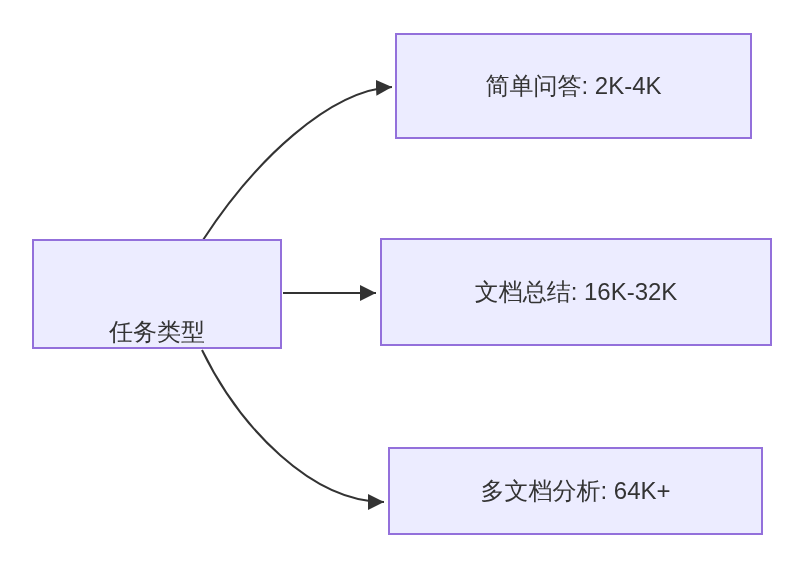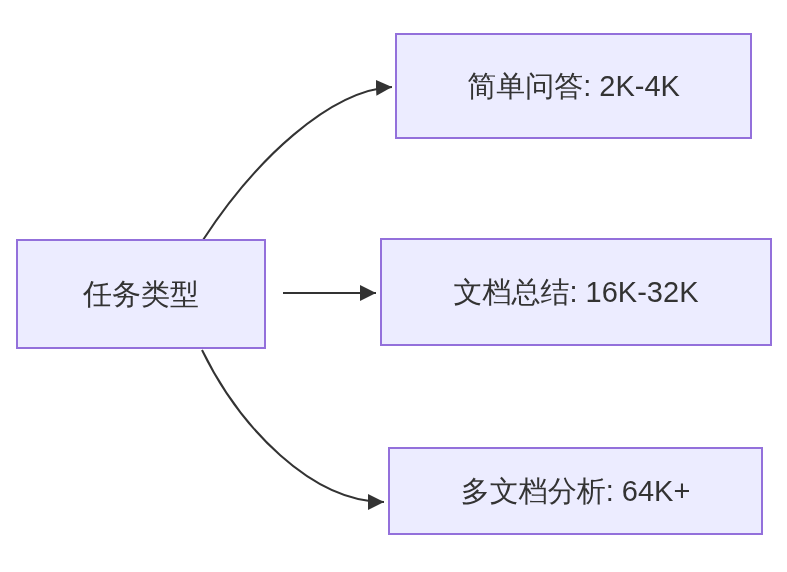--- a/index.html
+++ b/index.html
@@ -31,26 +31,26 @@
     position: absolute;
     box-sizing: border-box;
     background: #ECECFF;
     border: 2px solid #9370DB;
     display: flex;
     align-items: center;
     justify-content: center;
   }
   .node-label {
     color: #333333;
-    font-size: 29px;
+    font-size: 24px;
     line-height: 1.2;
     white-space: nowrap;
     text-align: center;
   }
-  .node-root   { left: 16px;  top: 239px; width: 250px; height: 110px; }
+  .node-root   { left: 32px;  top: 239px; width: 250px; height: 110px; align-items: flex-end; }
   .node-top    { left: 395px; top: 33px;  width: 357px; height: 106px; }
   .node-mid    { left: 380px; top: 238px; width: 392px; height: 108px; }
   .node-bottom { left: 388px; top: 447px; width: 375px; height: 88px; }
 </style>
 </head>
 <body>
 
 <div class="canvas">
 
   <svg class="edges" viewBox="0 0 787 572" xmlns="http://www.w3.org/2000/svg">

